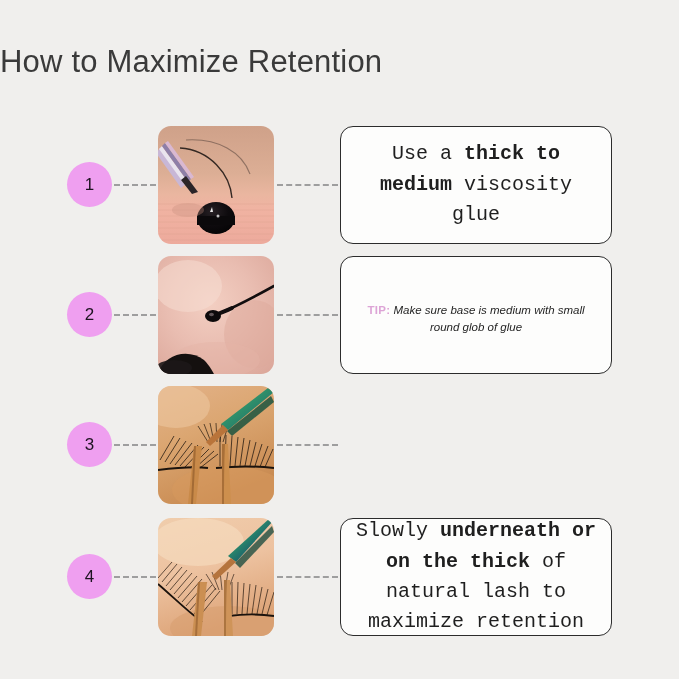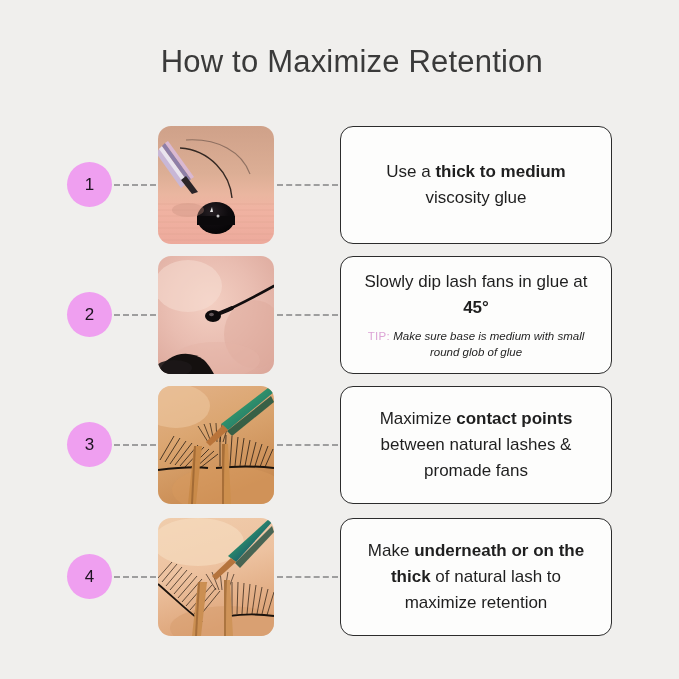--- a/index.html
+++ b/index.html
@@ -20,21 +20,21 @@
     height: 679px;
     background: #f0efed;
   }
 
   
   .title {
     position: absolute;
     left: 0;
     top: 44px;
     width: 543px;
-    text-align: right;
+    text-align: left;
     font-size: 31px;
     font-weight: 300;
     letter-spacing: 0.2px;
     color: #3a3a3a;
     white-space: nowrap;
   }
 
   
   .step {
     position: absolute;
@@ -93,39 +93,40 @@
     background: #fdfdfc;
     border: 1.4px solid #2c2c2c;
     border-radius: 13px;
     display: flex;
     flex-direction: column;
     align-items: center;
     justify-content: center;
     padding: 6px 14px;
   }
   .card-main {
-    font-size: 17px;
+    font-size: 20px;
     line-height: 1.52;
     color: #1f1f1f;
     text-align: center;
     font-weight: 400;
+    font-family: Liberation Mono, monospace;
   }
   .card-main b { font-weight: 700; }
   .tip {
     margin-top: 7px;
     font-size: 11.5px;
     line-height: 1.42;
     text-align: center;
     color: #1f1f1f;
     font-style: italic;
   }
   .tip-label {
     color: #dda4d6;
     font-style: normal;
-    font-weight: 400;
+    font-weight: 700;
     letter-spacing: 0.3px;
     text-align: right;
   }
 </style>
 </head>
 <body>
 
 <div class="page">
 
   <div class="title">How to Maximize Retention</div>
@@ -204,23 +205,20 @@
         <path d="M116 30 C98 40 80 50 60 58" stroke="#120e0f" stroke-width="2.6" fill="none" stroke-linecap="round"></path>
         <path d="M74 52 C68 55 62 57 58 59" stroke="#120e0f" stroke-width="4" fill="none" stroke-linecap="round"></path>
         <ellipse cx="55" cy="60" rx="8" ry="6" fill="#0d0a0b"></ellipse>
         <ellipse cx="53.5" cy="58.5" rx="2.4" ry="1.7" fill="#7d6f72" opacity="0.75"></ellipse>
         <path d="M0 118 C6 98 30 92 46 104 C52 110 56 118 56 118 Z" fill="#14100f"></path>
         <ellipse cx="16" cy="112" rx="18" ry="8" fill="#1c1718" opacity="0.9"></ellipse>
       </svg>
     </div>
 
     <div class="card">
-      <div class="card-main">
-        <span>Slowly dip lash fans in glue at </span><b>45°</b>
-      </div>
       <div class="tip">
         <span class="tip-label">TIP:</span>
         <span>Make sure base is medium with small round glob of glue</span>
       </div>
     </div>
   </div>
 
   <div class="step" style="top:386px">
     <div class="num-circle">
       <span>3</span>
@@ -281,25 +279,20 @@
         <path d="M116 6 L70 44 L63 38 L110 2 Z" fill="url(#tw3)"></path>
         <path d="M116 16 L74 50 L69 45 L113 10 Z" fill="#0f4f3c" opacity="0.8"></path>
         <path d="M70 44 L52 60 L48 56 L65 39 Z" fill="#b9743a"></path>
         <path d="M36 60 C34 78 32 98 30 118 L38 118 C40 98 42 78 44 60 Z" fill="#c98a49"></path>
         <path d="M36 60 C35 78 34 98 33 118 L35 118 C36 98 37 78 38 60 Z" fill="#8a5628" opacity="0.6"></path>
         <path d="M64 58 C64 78 64 98 64 118 L73 118 C72 98 71 78 70 58 Z" fill="#cd8f4d"></path>
         <path d="M64 58 C64 78 64 98 64 118 L66 118 C66 98 66 78 67 58 Z" fill="#8a5628" opacity="0.55"></path>
       </svg>
     </div>
 
-    <div class="card">
-      <div class="card-main">
-        <span>Maximize </span><b>contact points</b><span> between natural lashes &amp; promade fans</span>
-      </div>
-    </div>
   </div>
 
   <div class="step" style="top:518px">
     <div class="num-circle">
       <span>4</span>
     </div>
     <div class="dash dash-left"></div>
     <div class="dash dash-right"></div>
 
     <div class="photo">
@@ -357,18 +350,18 @@
         <path d="M78 44 L58 62 L54 58 L73 40 Z" fill="#b5743d"></path>
         <path d="M40 64 C38 82 36 100 34 118 L43 118 C45 100 47 82 49 64 Z" fill="#cb8f52"></path>
         <path d="M40 64 C39 82 38 100 37 118 L39 118 C40 100 41 82 42 64 Z" fill="#8a5628" opacity="0.55"></path>
         <path d="M66 62 C66 82 66 100 66 118 L75 118 C74 100 73 82 72 62 Z" fill="#cf9459"></path>
         <path d="M66 62 C66 82 66 100 66 118 L68 118 C68 100 68 82 69 62 Z" fill="#8a5628" opacity="0.5"></path>
       </svg>
     </div>
 
     <div class="card">
       <div class="card-main">
-        <span>Make </span><b>underneath or on the thick</b><span> of natural lash to maximize retention</span>
+        <span>Slowly </span><b>underneath or on the thick</b><span> of natural lash to maximize retention</span>
       </div>
     </div>
   </div>
 
 </div>
 
 </body></html>

